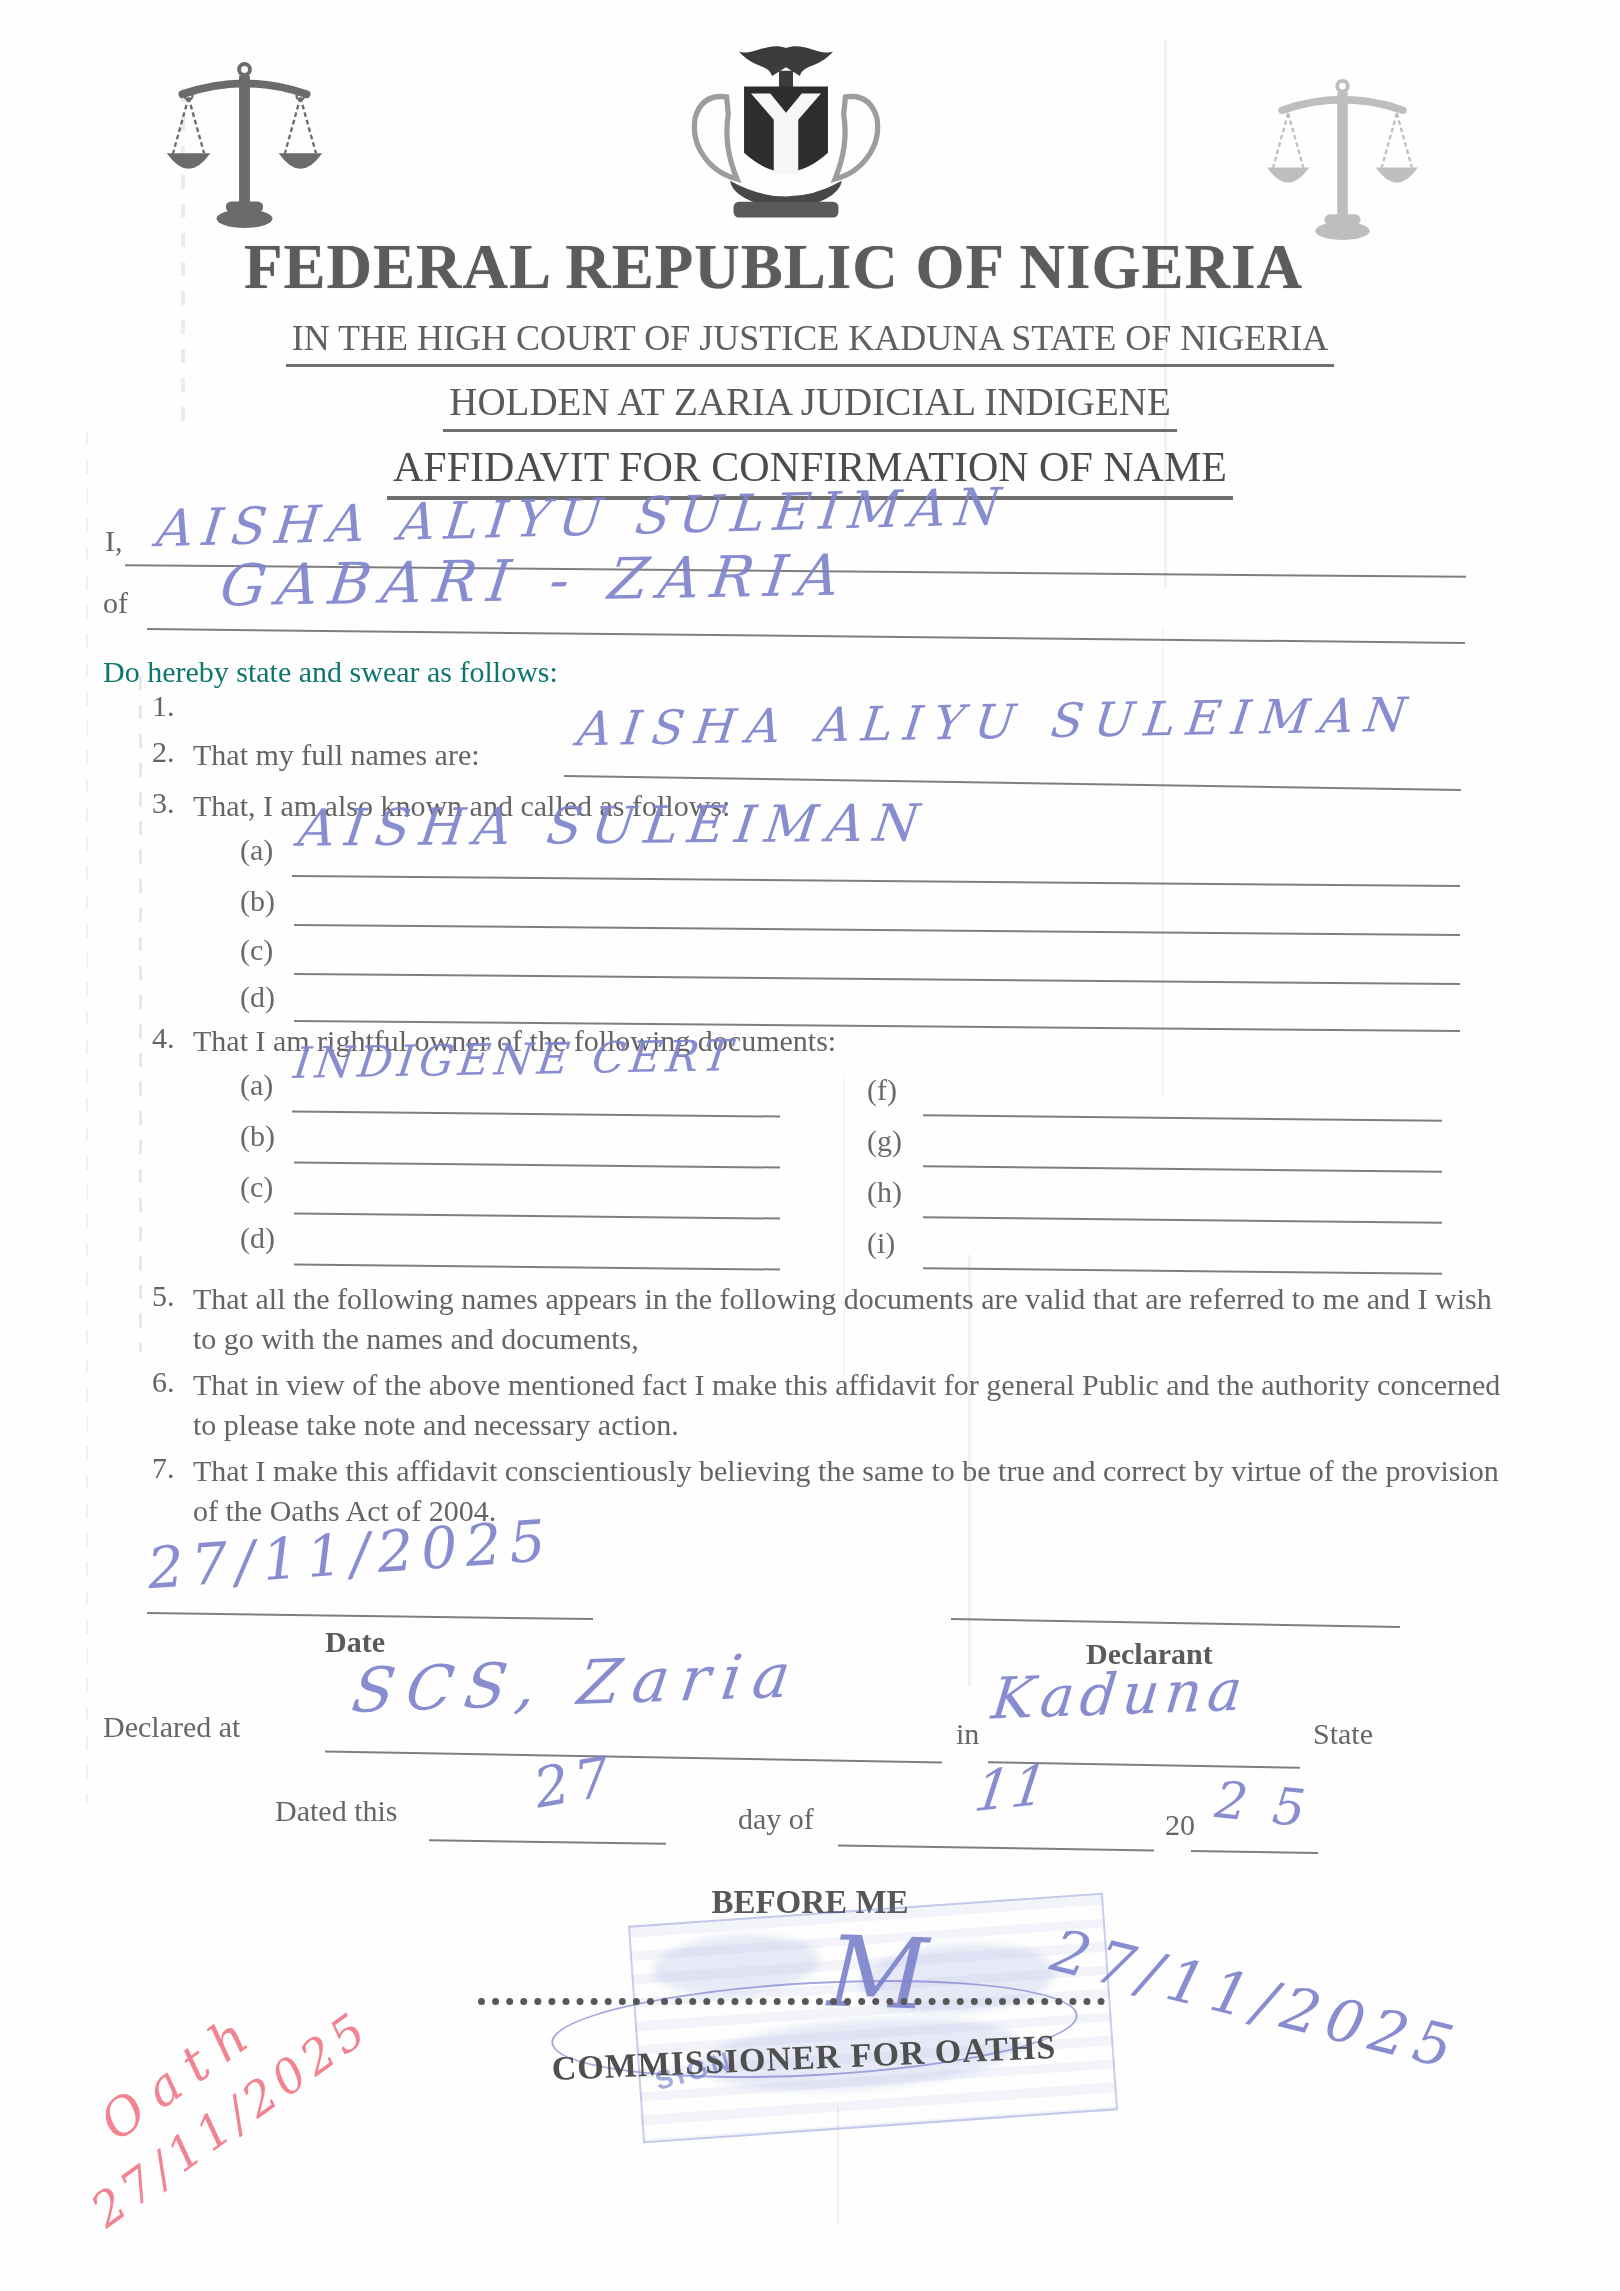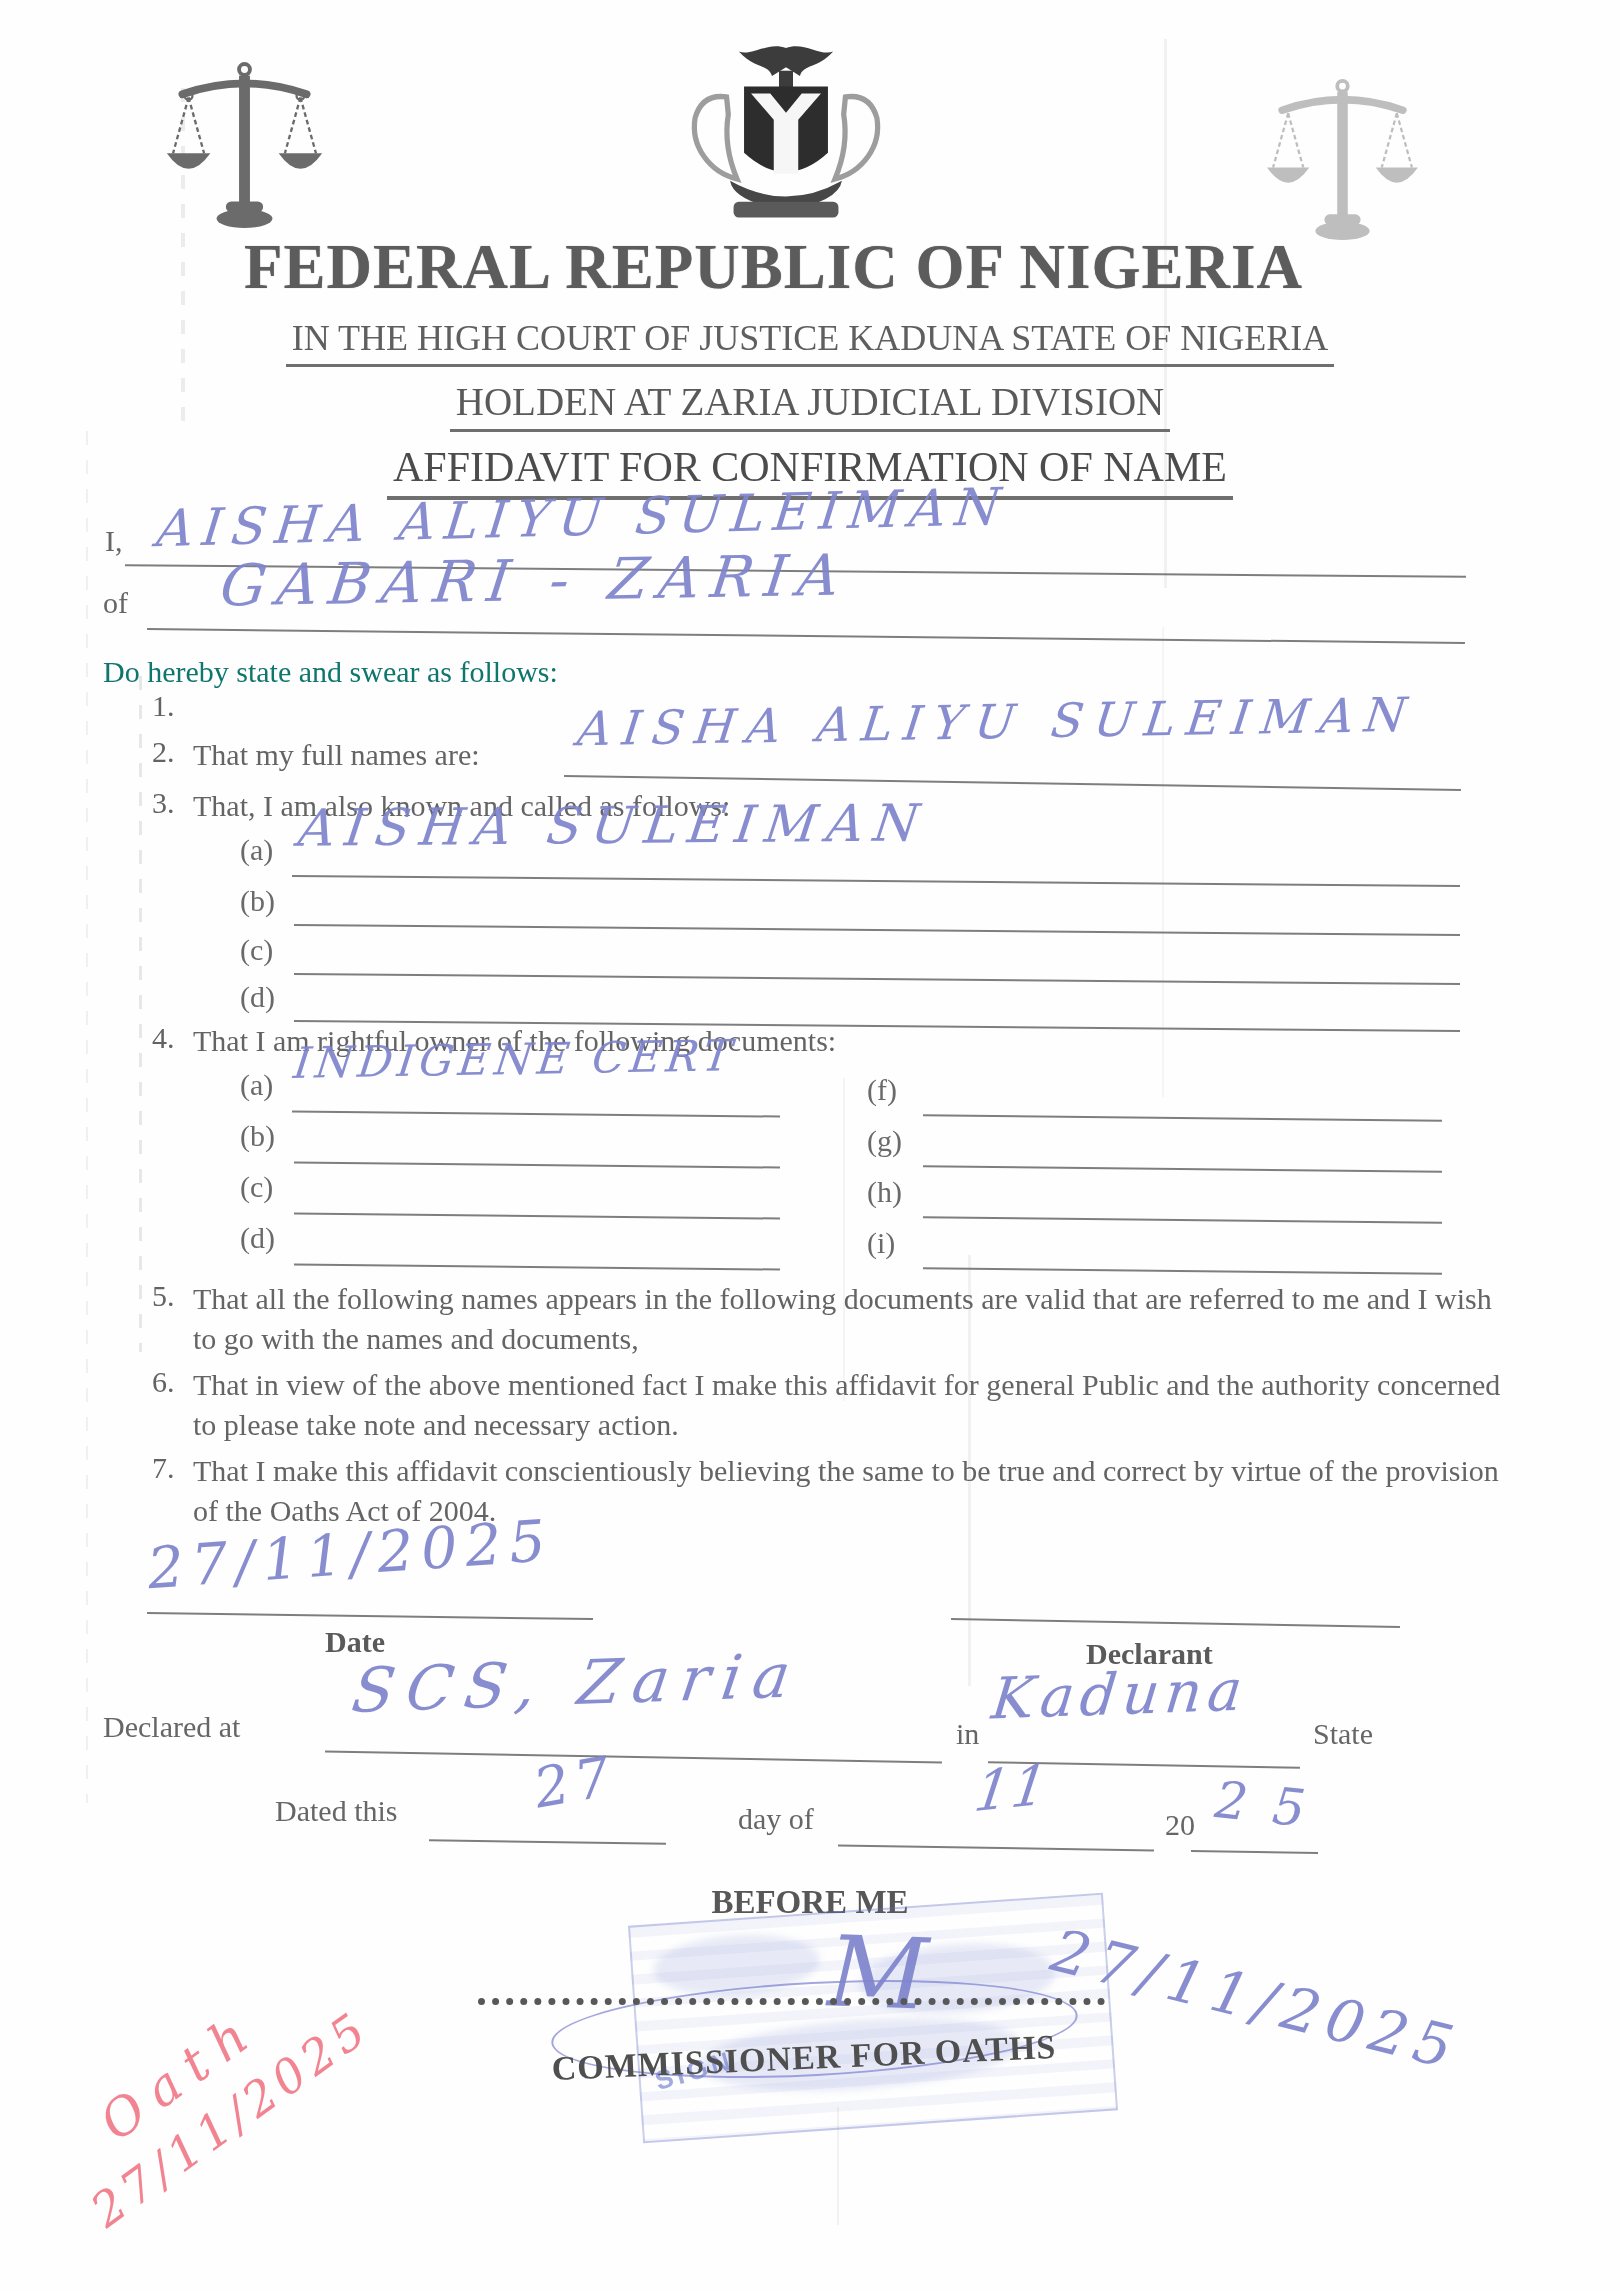--- a/index.html
+++ b/index.html
@@ -125,21 +125,21 @@
       <path d="M94 32 Q108 30 112 44 Q114 56 107 66 Q100 76 88 79 Q96 60 93 42 Z" fill="none" stroke="#9d9d9d" stroke-width="3"></path>
       <path d="M36 26 L84 26 L84 64 Q60 86 36 64 Z" fill="#2d2d2d"></path>
       <path d="M40 30 L53 45 L53 76 L67 76 L67 45 L80 30 L69 30 L60 41 L51 30 Z" fill="#f6f6f6"></path>
       <path d="M28 80 Q60 98 92 80 Q90 92 60 97 Q30 92 28 80 Z" fill="#474747"></path>
       <rect x="30" y="92" width="60" height="9" rx="3" fill="#5a5a5a"></rect>
     </svg>
   </div>
 
   <div class="title">FEDERAL REPUBLIC OF NIGERIA</div>
   <div class="hline court"><span>IN THE HIGH COURT OF JUSTICE KADUNA STATE OF NIGERIA</span></div>
-  <div class="hline division"><span>HOLDEN AT ZARIA JUDICIAL DIVISION</span></div>
+  <div class="hline division"><span>HOLDEN AT ZARIA JUDICIAL INDIGENE</span></div>
   <div class="hline formtitle"><span>AFFIDAVIT FOR CONFIRMATION OF NAME</span></div>
 
   <div class="ptext" style="left:105px;top:524px;">I,</div>
   <div class="hw" style="left:157px;top:488px;font-size:51px;letter-spacing:8.8px;transform:rotate(-1.5deg) skewX(-8deg);">AISHA ALIYU SULEIMAN</div>
   <div class="fill-line" style="left:125px;top:570px;width:1341px;transform:rotate(0.5deg);"></div>
 
   <div class="ptext" style="left:103px;top:586px;">of</div>
   <div class="hw" style="left:221px;top:547px;font-size:57px;letter-spacing:10.8px;transform:rotate(-1deg) skewX(-8deg);">GABARI - ZARIA</div>
   <div class="fill-line" style="left:147px;top:635px;width:1318px;transform:rotate(0.6deg);"></div>
 

